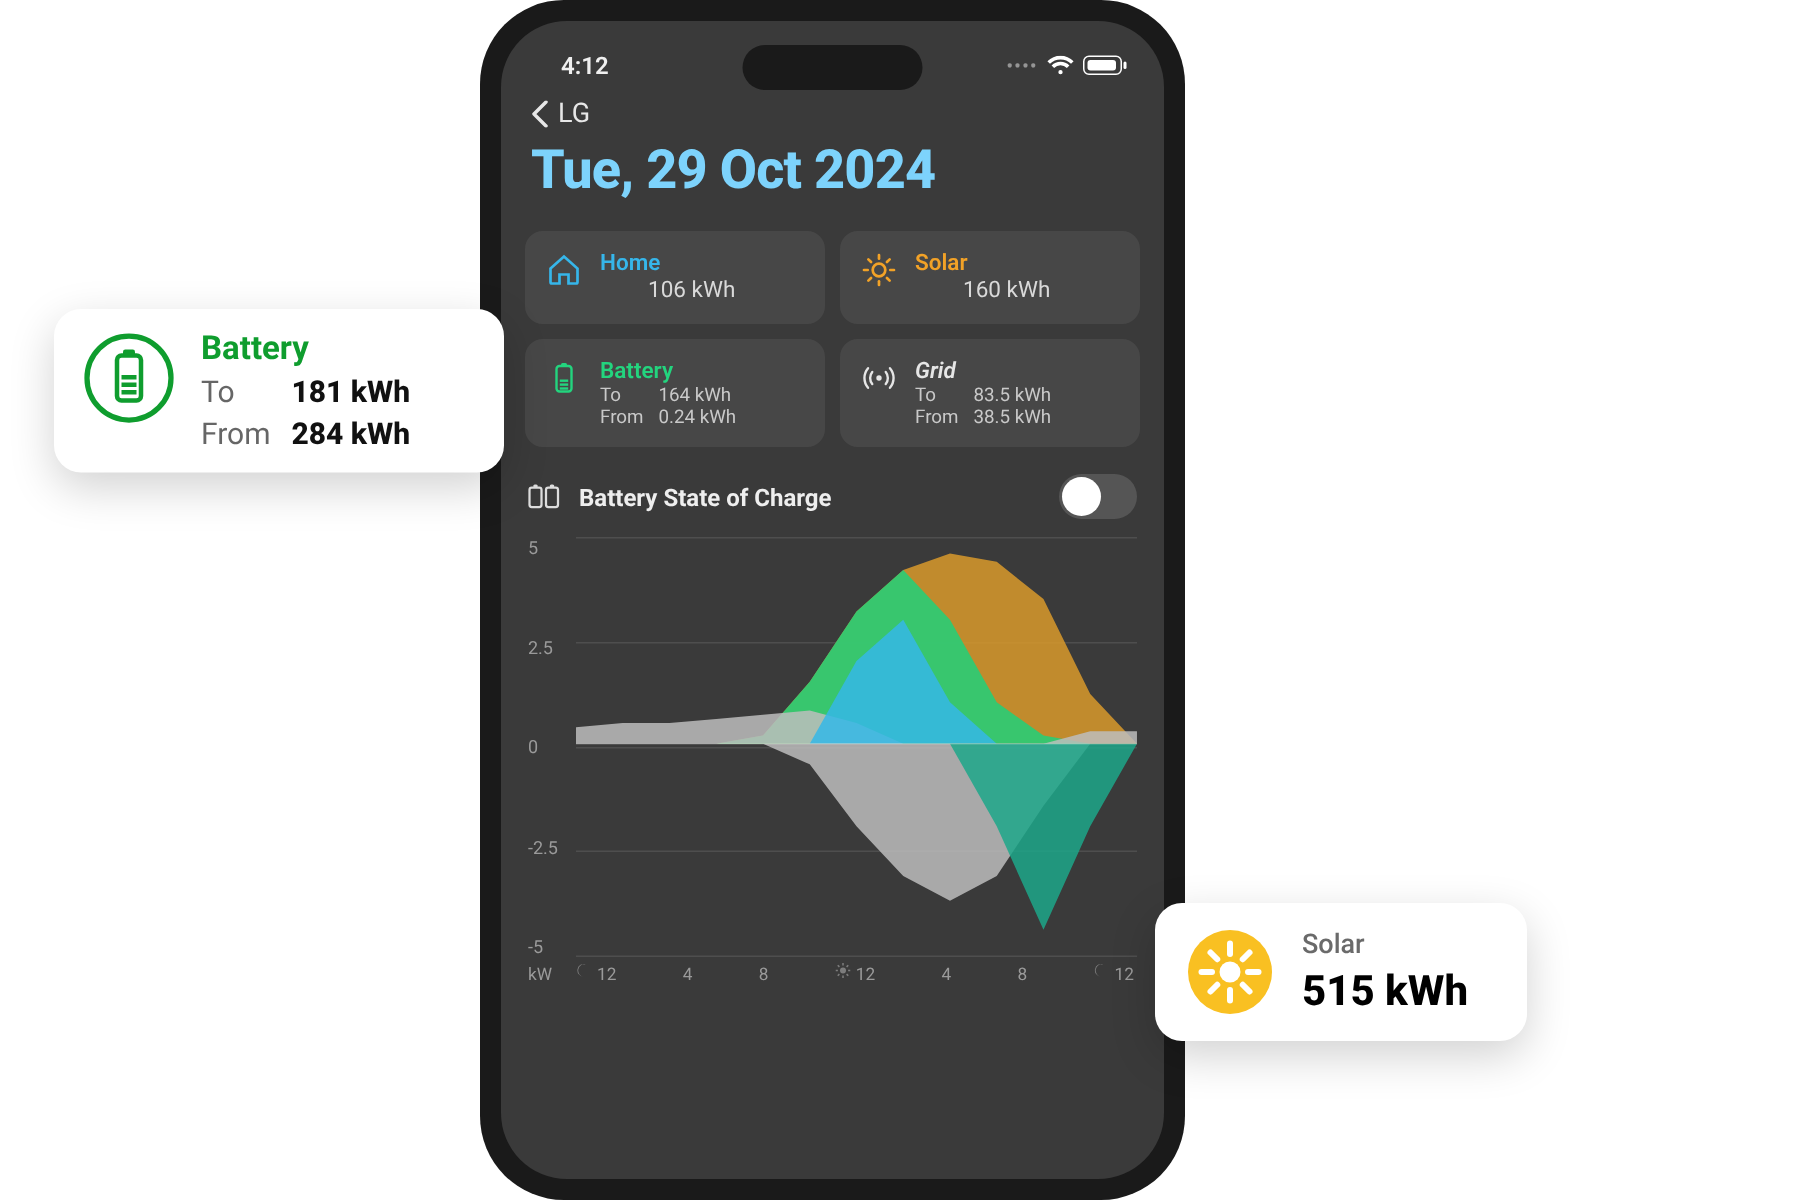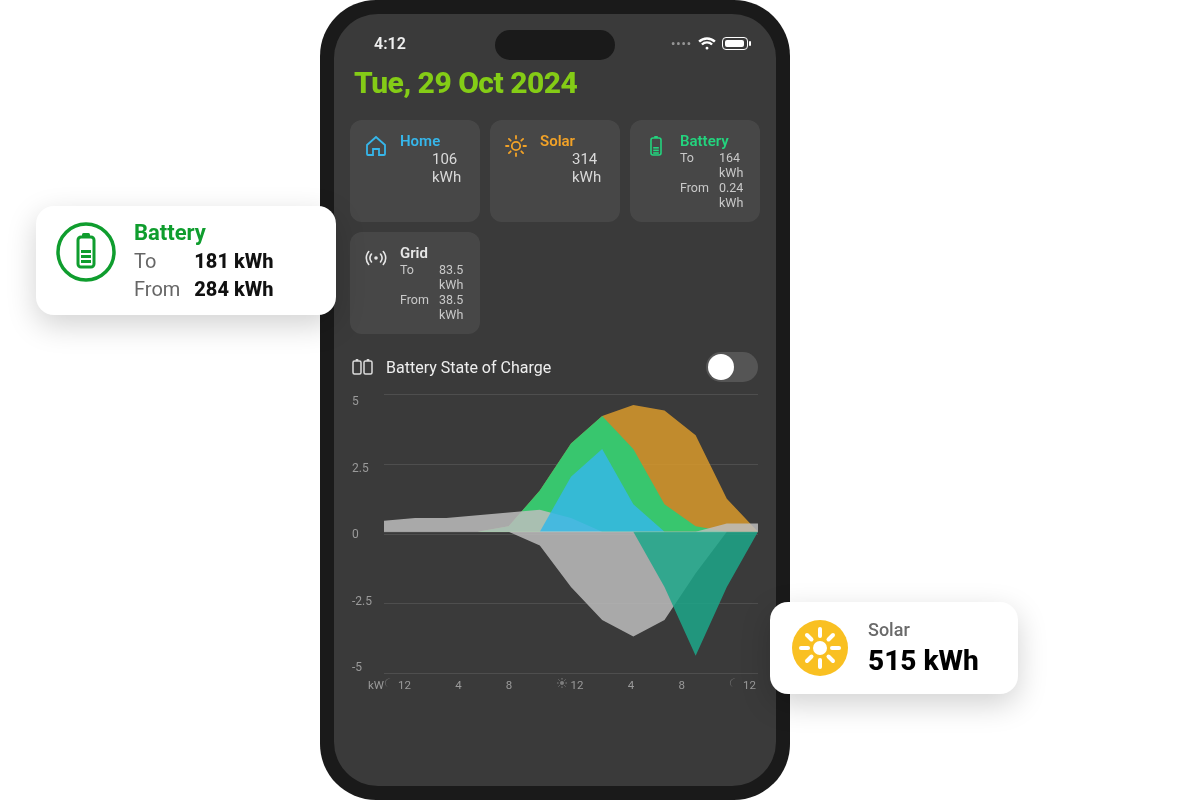--- a/index.html
+++ b/index.html
@@ -42,50 +42,50 @@
   .batt::after { content: ""; position: absolute; right: -4px; top: 3px; width: 2px; height: 5px; background: #fff; border-radius: 1px; }
   .batt i { display: block; margin: 1.5px; width: 19px; height: 7px; background: #fff; border-radius: 2px; }
 
   .nav-back {
     display: flex; align-items: center; gap: 6px;
     padding: 6px 20px 0 20px;
     font-size: 18px; color: #e7e7e7;
   }
   .title {
     padding: 6px 12px 20px 20px;
-    font-size: 30px; font-weight: 800; letter-spacing: -0.5px;
-    color: #84cc16;
+    font-size: 36px; font-weight: 800; letter-spacing: -0.5px;
+    color: #7dd3fc;
   }
 
   .card-grid {
-    display: grid; grid-template-columns: 1fr 1fr 1fr;
+    display: grid; grid-template-columns: 1fr 1fr;
     gap: 10px; padding: 0 16px;
   }
   .card {
     background: rgba(255,255,255,0.07);
     border-radius: 12px;
     padding: 12px 14px;
     display: flex; gap: 12px; align-items: flex-start;
     min-height: 62px;
   }
   .card .ico { width: 24px; height: 24px; flex: 0 0 24px; margin-top: 2px; }
   .card .body .name { font-size: 15px; font-weight: 600; }
   .card .body .val  { font-size: 15px; color: #d9d9d9; margin-left: 32px; }
   .card .body .rows { display: grid; grid-template-columns: auto auto; column-gap: 10px; font-size: 12.5px; color: #c9c9c9; }
   .card.home    .name { color: #36b6ea; }
   .card.solar   .name { color: #f2a227; }
   .card.battery .name { color: #23d47e; }
-  .card.grid    .name { color: #e6e6e6; }
+  .card.grid    .name { color: #e6e6e6; font-style: italic; }
 
   .soc-row {
     display: flex; align-items: center; gap: 12px;
     padding: 18px 18px 6px 18px;
     font-size: 16px; color: #eee;
   }
-  .soc-row .label { flex: 1; }
+  .soc-row .label { flex: 1; font-weight: bold; }
   .toggle {
     width: 52px; height: 30px; border-radius: 16px; background: #555; position: relative;
   }
   .toggle .knob { position: absolute; left: 2px; top: 2px; width: 26px; height: 26px; background: #fff; border-radius: 50%; }
 
   
   .chart-wrap {
     position: relative; margin: 6px 18px 0 18px;
     height: 300px;
   }
@@ -98,21 +98,21 @@
     position: absolute; left: 32px; right: 0; top: 0; bottom: 20px;
     display: flex; flex-direction: column; justify-content: space-between;
   }
   .grid-lines div { border-top: 1px solid rgba(255,255,255,0.10); height: 0; }
   .chart-svg { position: absolute; left: 32px; right: 0; top: 0; bottom: 20px; }
   .x-axis {
     position: absolute; left: 0; right: 0; bottom: 0; height: 18px;
     display: flex; justify-content: space-between; align-items: center;
     font-size: 11.5px; color: #9a9a9a; padding: 0 2px 0 0;
   }
-  .x-axis .kwlabel { width: 32px; text-align: right; }
+  .x-axis .kwlabel { width: 32px; }
   .x-axis .ticks { flex: 1; display: flex; justify-content: space-between; }
   .tick { display: flex; align-items: flex-start; gap: 4px; }
   .tick svg { opacity: .7; }
 
   
   .callout {
     position: absolute;
     background: #fff;
     border-radius: 18px;
     box-shadow: 0 10px 30px rgba(0,0,0,0.18);
@@ -145,20 +145,26 @@
           <span class="dots">••••</span>
           <svg class="wifi" viewBox="0 0 20 14">
               <path d="M10 13.2a1.6 1.6 0 100-3.2 1.6 1.6 0 000 3.2zM3.4 6.6a9.3 9.3 0 0113.2 0l-1.9 1.9a6.6 6.6 0 00-9.4 0L3.4 6.6zM.3 3.5A13.7 13.7 0 0119.7 3.5l-1.9 1.9a11 11 0 00-15.6 0L.3 3.5z" fill="#fff"></path>
             </svg>
           <span class="batt">
               <i></i>
             </span>
         </div>
       </div>
 
+      <div class="nav-back">
+        <svg width="12" height="18" viewBox="0 0 12 18">
+            <path d="M10 1L2 9l8 8" stroke="#e7e7e7" stroke-width="2.3" fill="none" stroke-linecap="round" stroke-linejoin="round"></path>
+          </svg>
+        <span>LG</span>
+      </div>
 
       <div class="title">Tue, 29 Oct 2024</div>
 
       <div class="card-grid">
         <div class="card home">
           <svg class="ico" viewBox="0 0 24 24">
               <path d="M3 11l9-8 9 8v9a1 1 0 01-1 1h-5v-6h-6v6H4a1 1 0 01-1-1v-9z" fill="none" stroke="#36b6ea" stroke-width="1.8"></path>
             </svg>
           <div class="body">
             <div class="name">Home</div>
@@ -175,21 +181,21 @@
                 <line x1="2" y1="12" x2="4.5" y2="12"></line>
                 <line x1="19.5" y1="12" x2="22" y2="12"></line>
                 <line x1="4.9" y1="4.9" x2="6.7" y2="6.7"></line>
                 <line x1="17.3" y1="17.3" x2="19.1" y2="19.1"></line>
                 <line x1="19.1" y1="4.9" x2="17.3" y2="6.7"></line>
                 <line x1="6.7" y1="17.3" x2="4.9" y2="19.1"></line>
               </g>
             </svg>
           <div class="body">
             <div class="name">Solar</div>
-            <div class="val">314 kWh</div>
+            <div class="val">160 kWh</div>
           </div>
         </div>
 
         <div class="card battery">
           <svg class="ico" viewBox="0 0 24 24">
               <rect x="7" y="4" width="10" height="17" rx="2" fill="none" stroke="#23d47e" stroke-width="1.6"></rect>
               <rect x="10" y="2" width="4" height="2" rx="1" fill="#23d47e"></rect>
               <rect x="9.2" y="13" width="5.6" height="1.6" fill="#23d47e"></rect>
               <rect x="9.2" y="15.6" width="5.6" height="1.6" fill="#23d47e"></rect>
               <rect x="9.2" y="18.2" width="5.6" height="1.6" fill="#23d47e"></rect>

